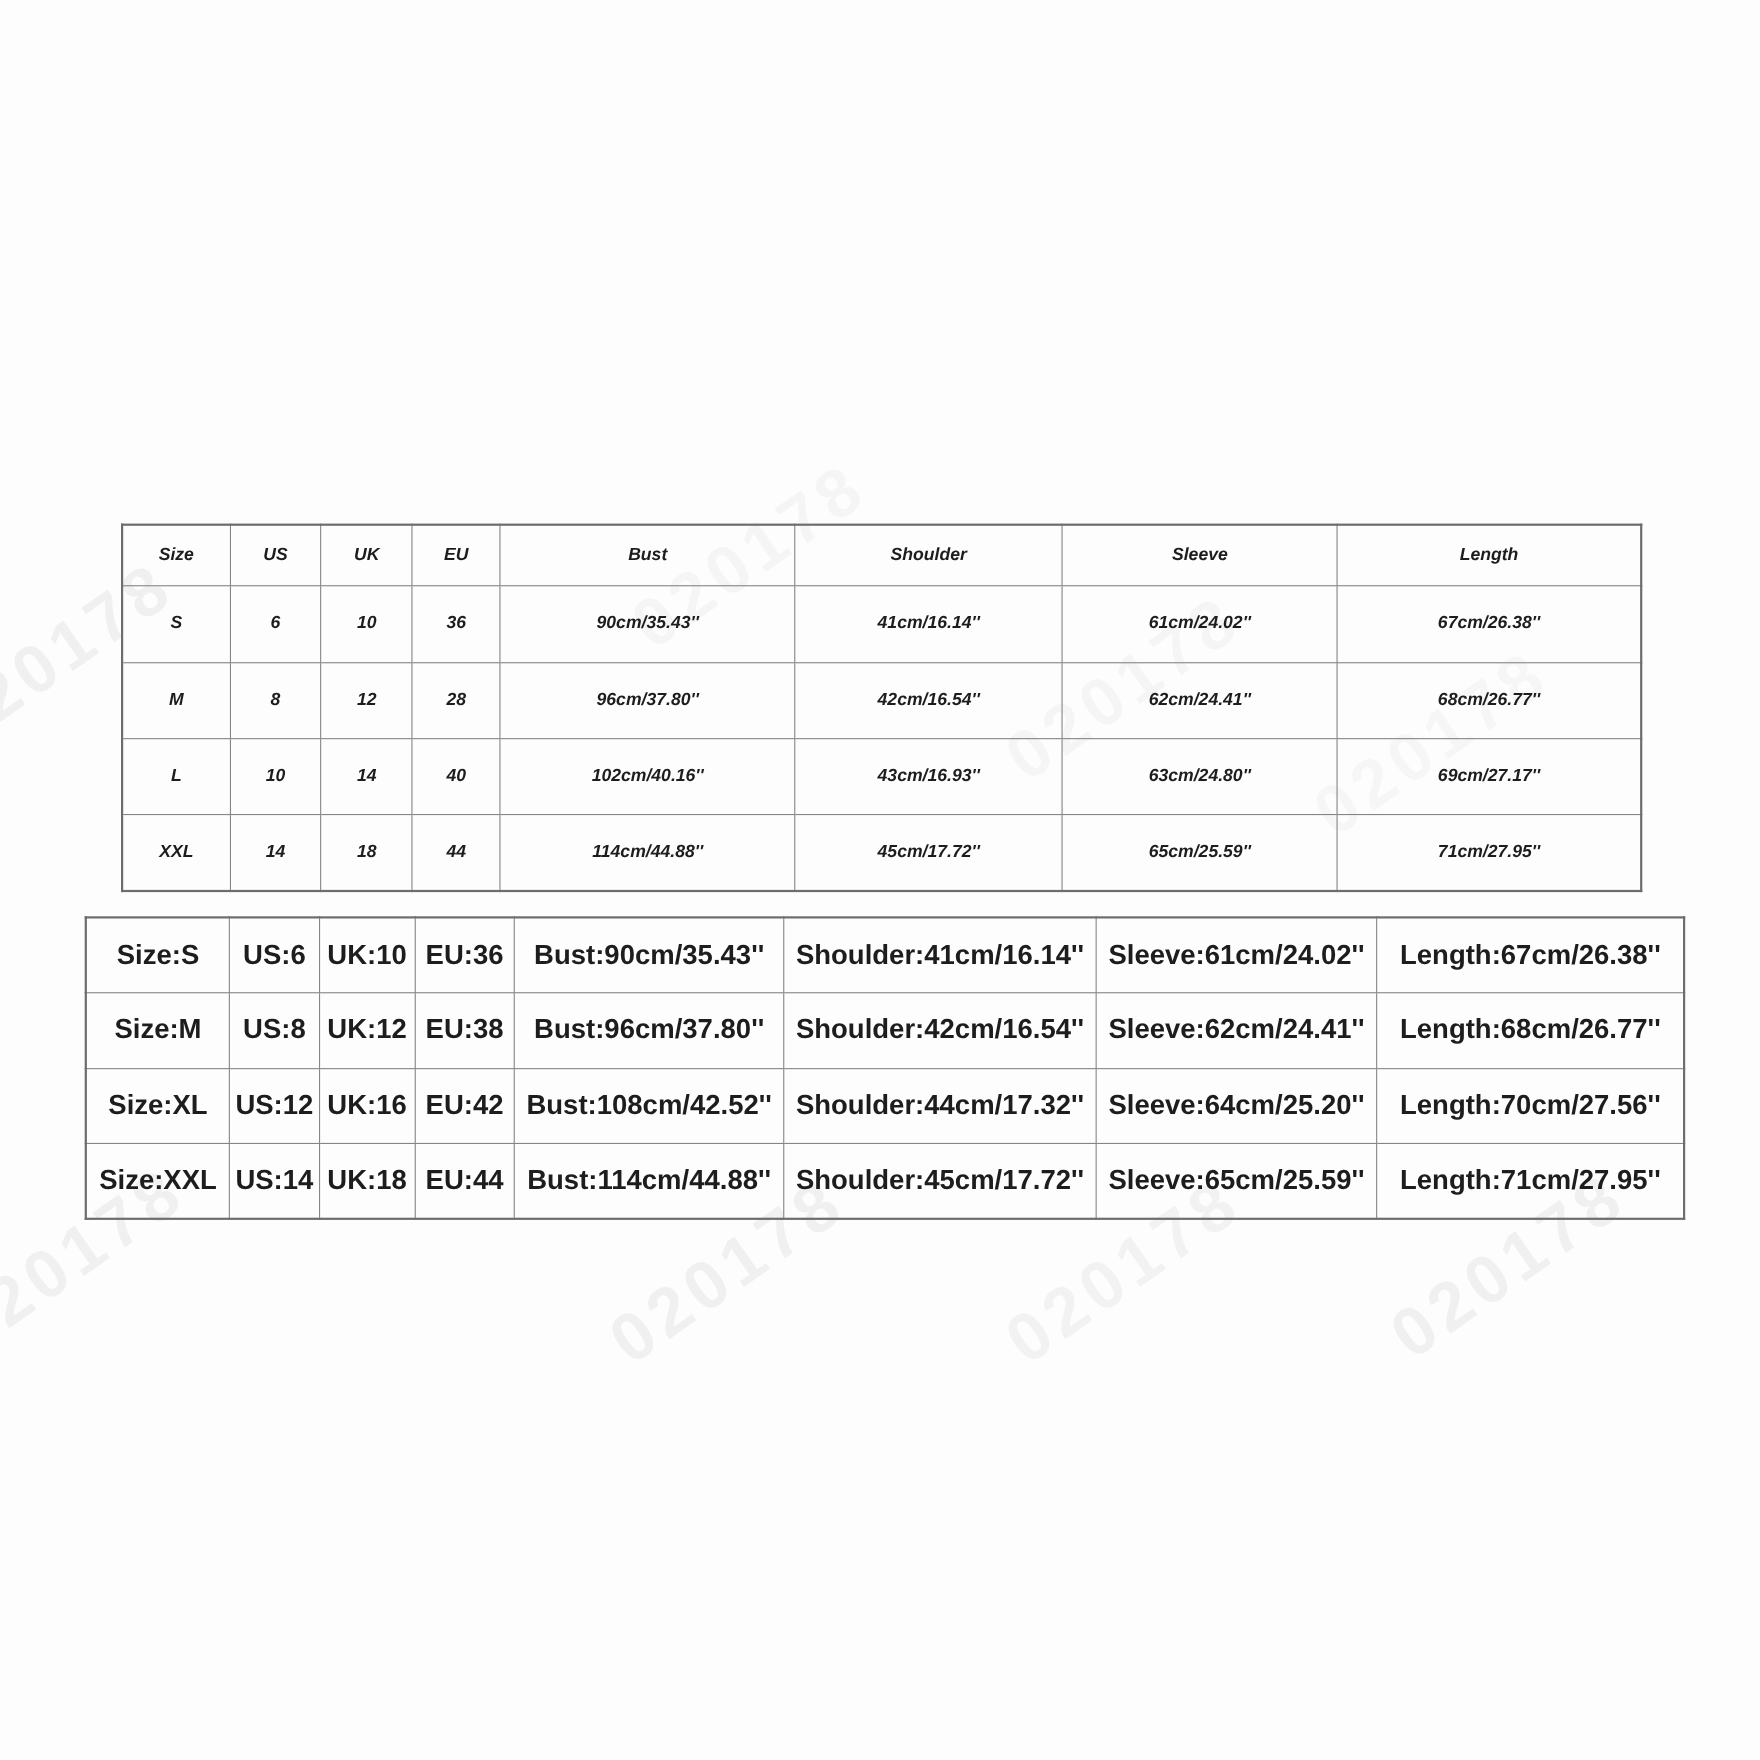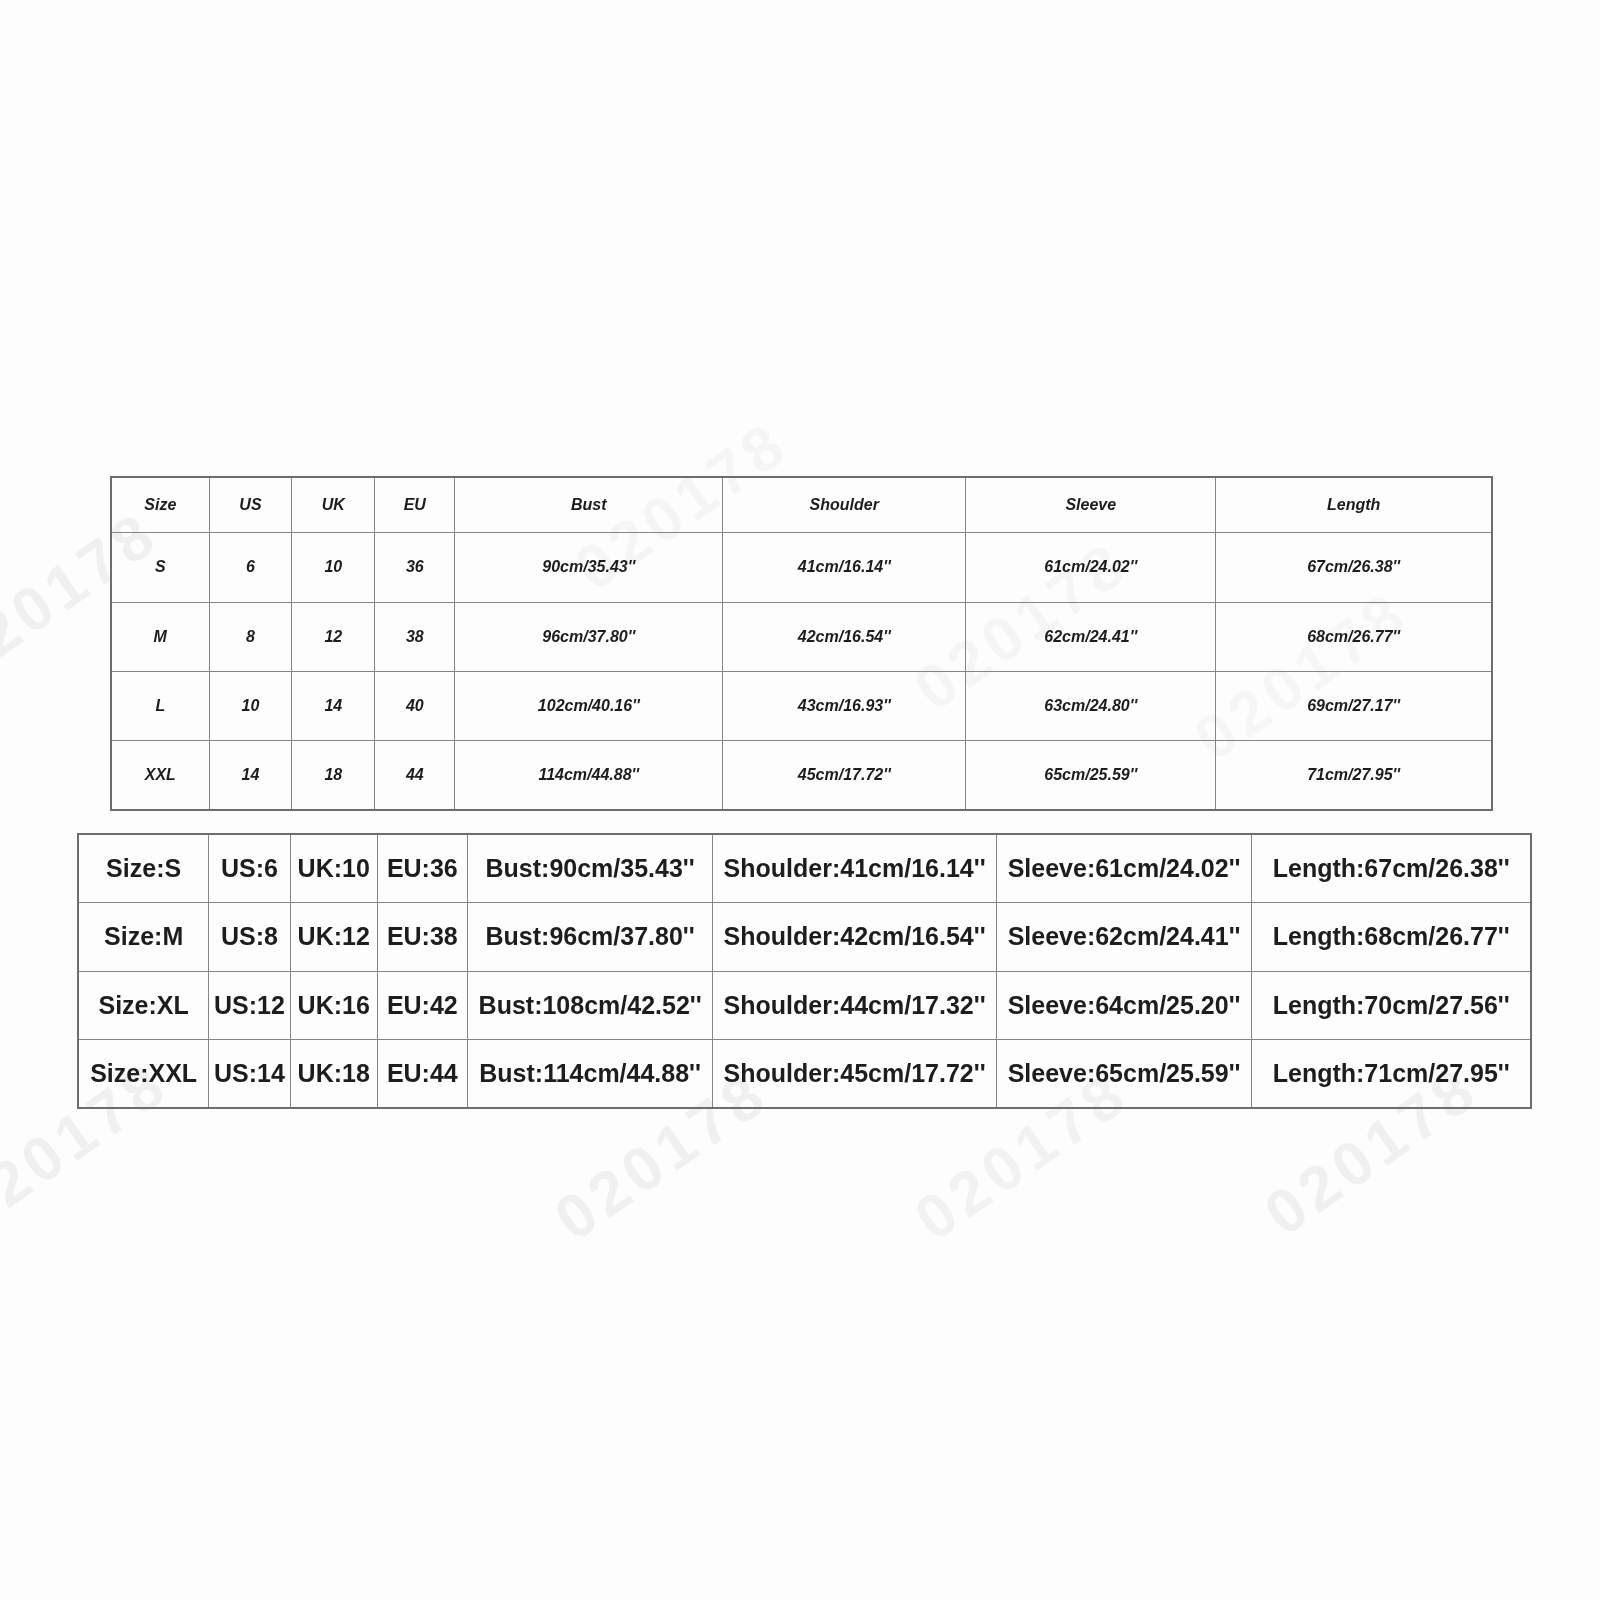--- a/index.html
+++ b/index.html
@@ -129,21 +129,21 @@
           <td>36</td>
           <td>90cm/35.43''</td>
           <td>41cm/16.14''</td>
           <td>61cm/24.02''</td>
           <td>67cm/26.38''</td>
         </tr>
         <tr>
           <td>M</td>
           <td>8</td>
           <td>12</td>
-          <td>38</td>
+          <td>28</td>
           <td>96cm/37.80''</td>
           <td>42cm/16.54''</td>
           <td>62cm/24.41''</td>
           <td>68cm/26.77''</td>
         </tr>
         <tr>
           <td>L</td>
           <td>10</td>
           <td>14</td>
           <td>40</td>

